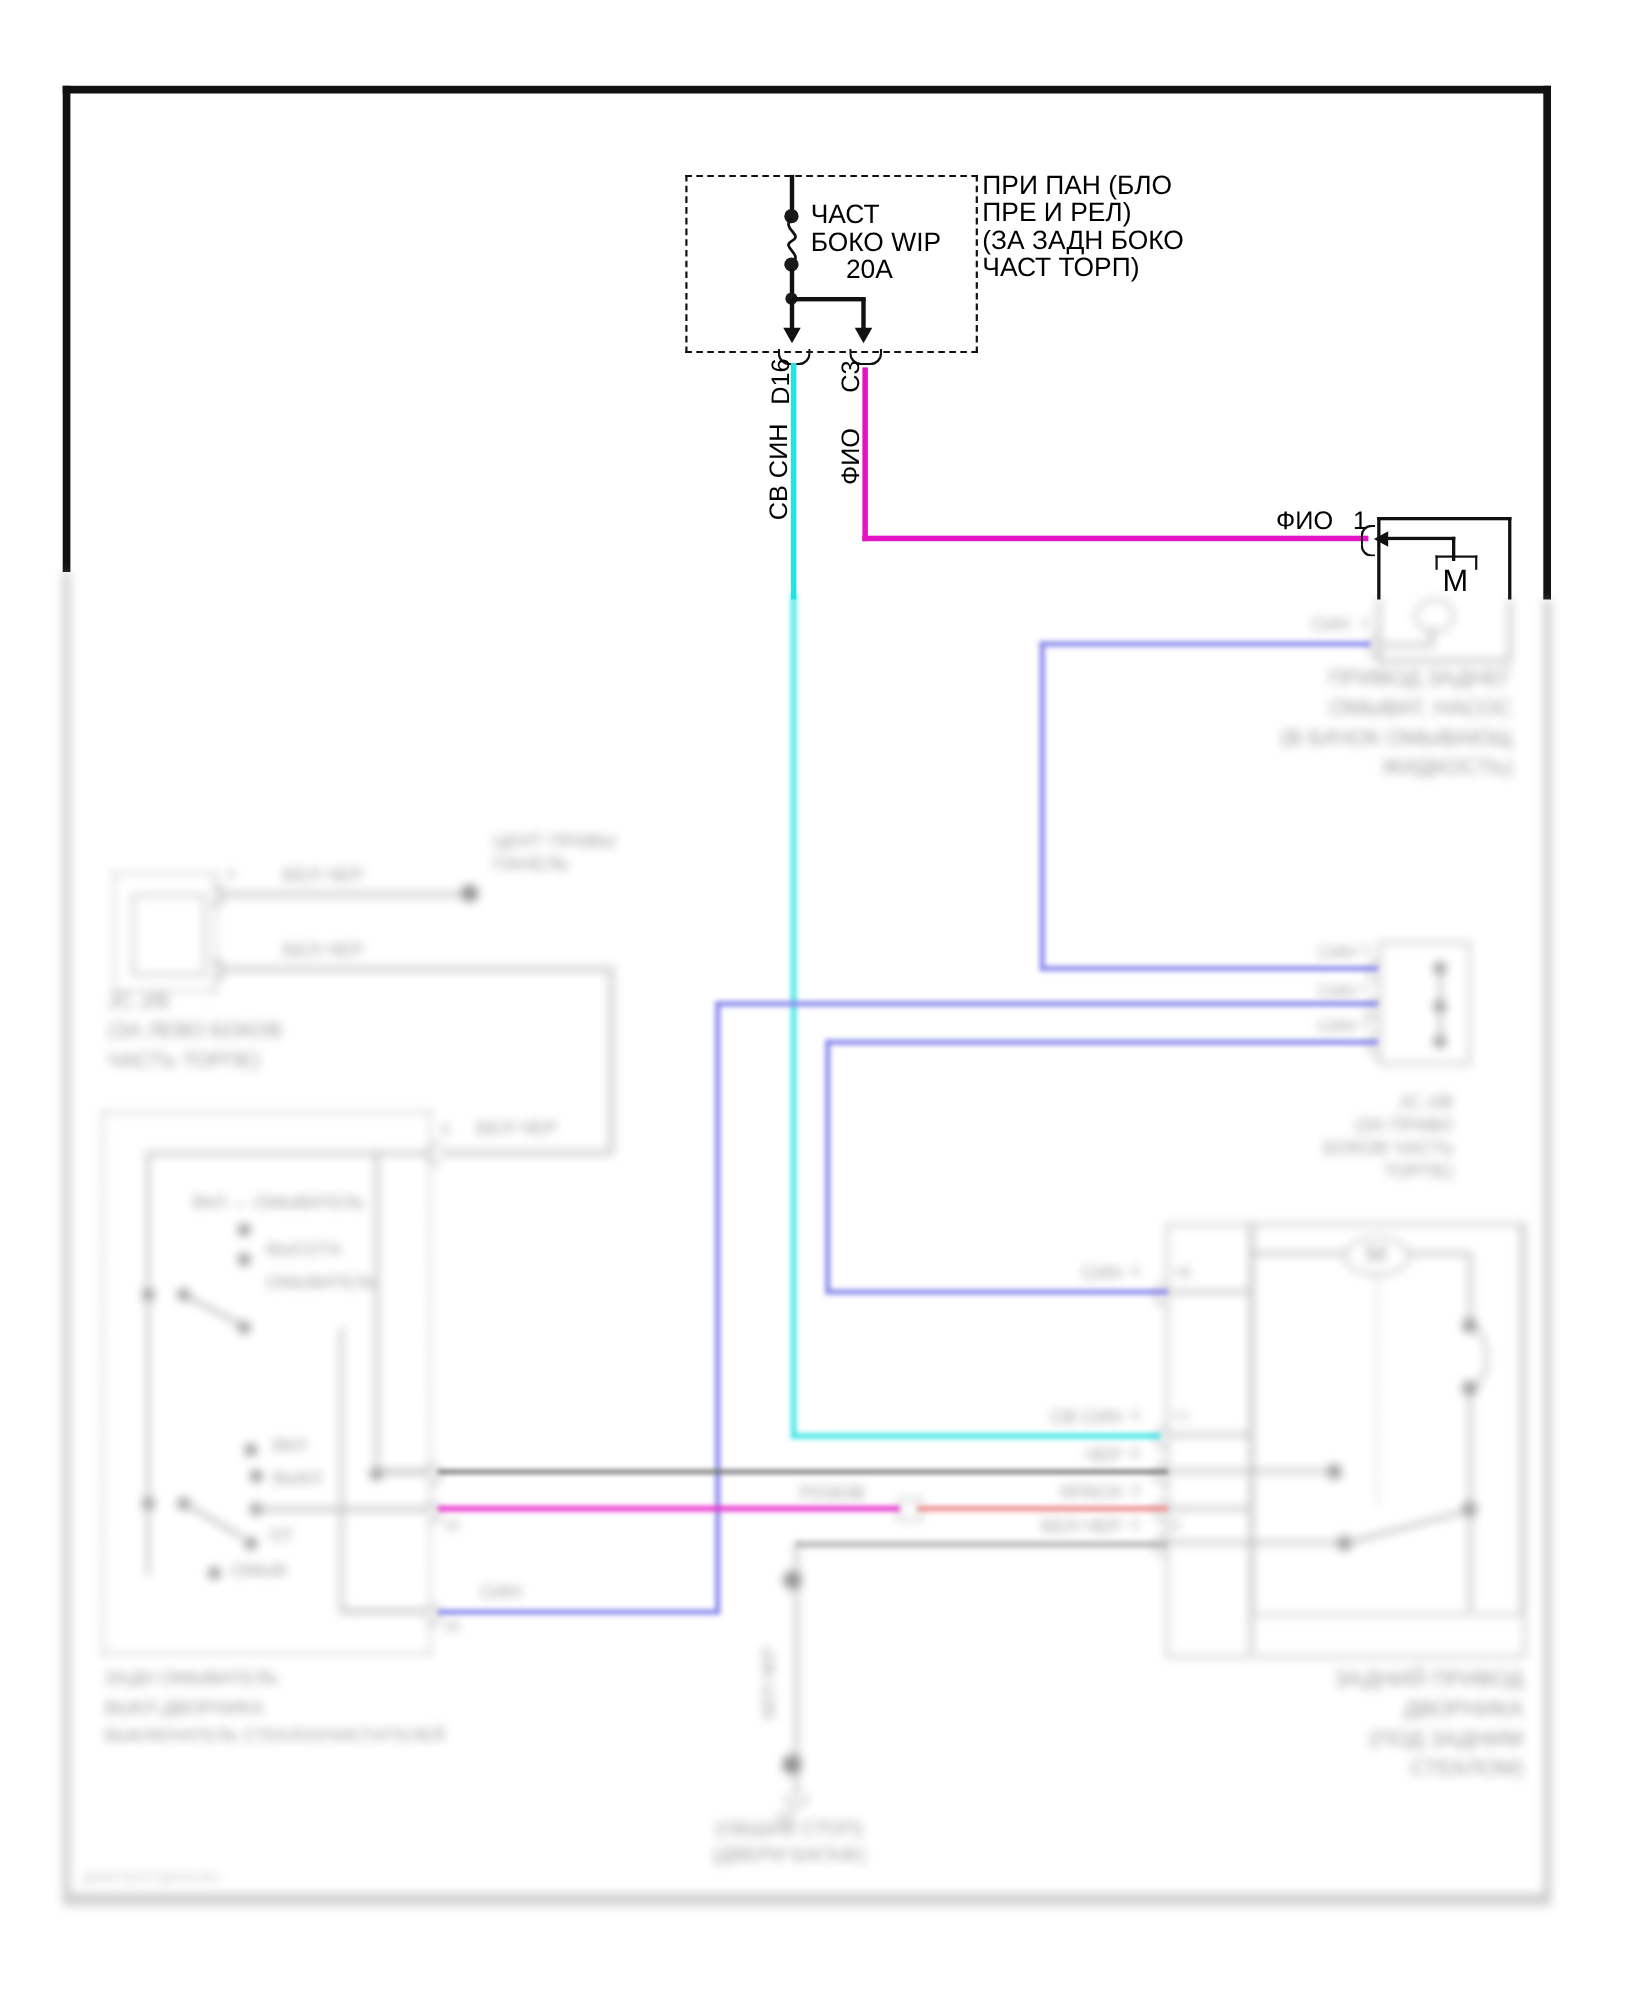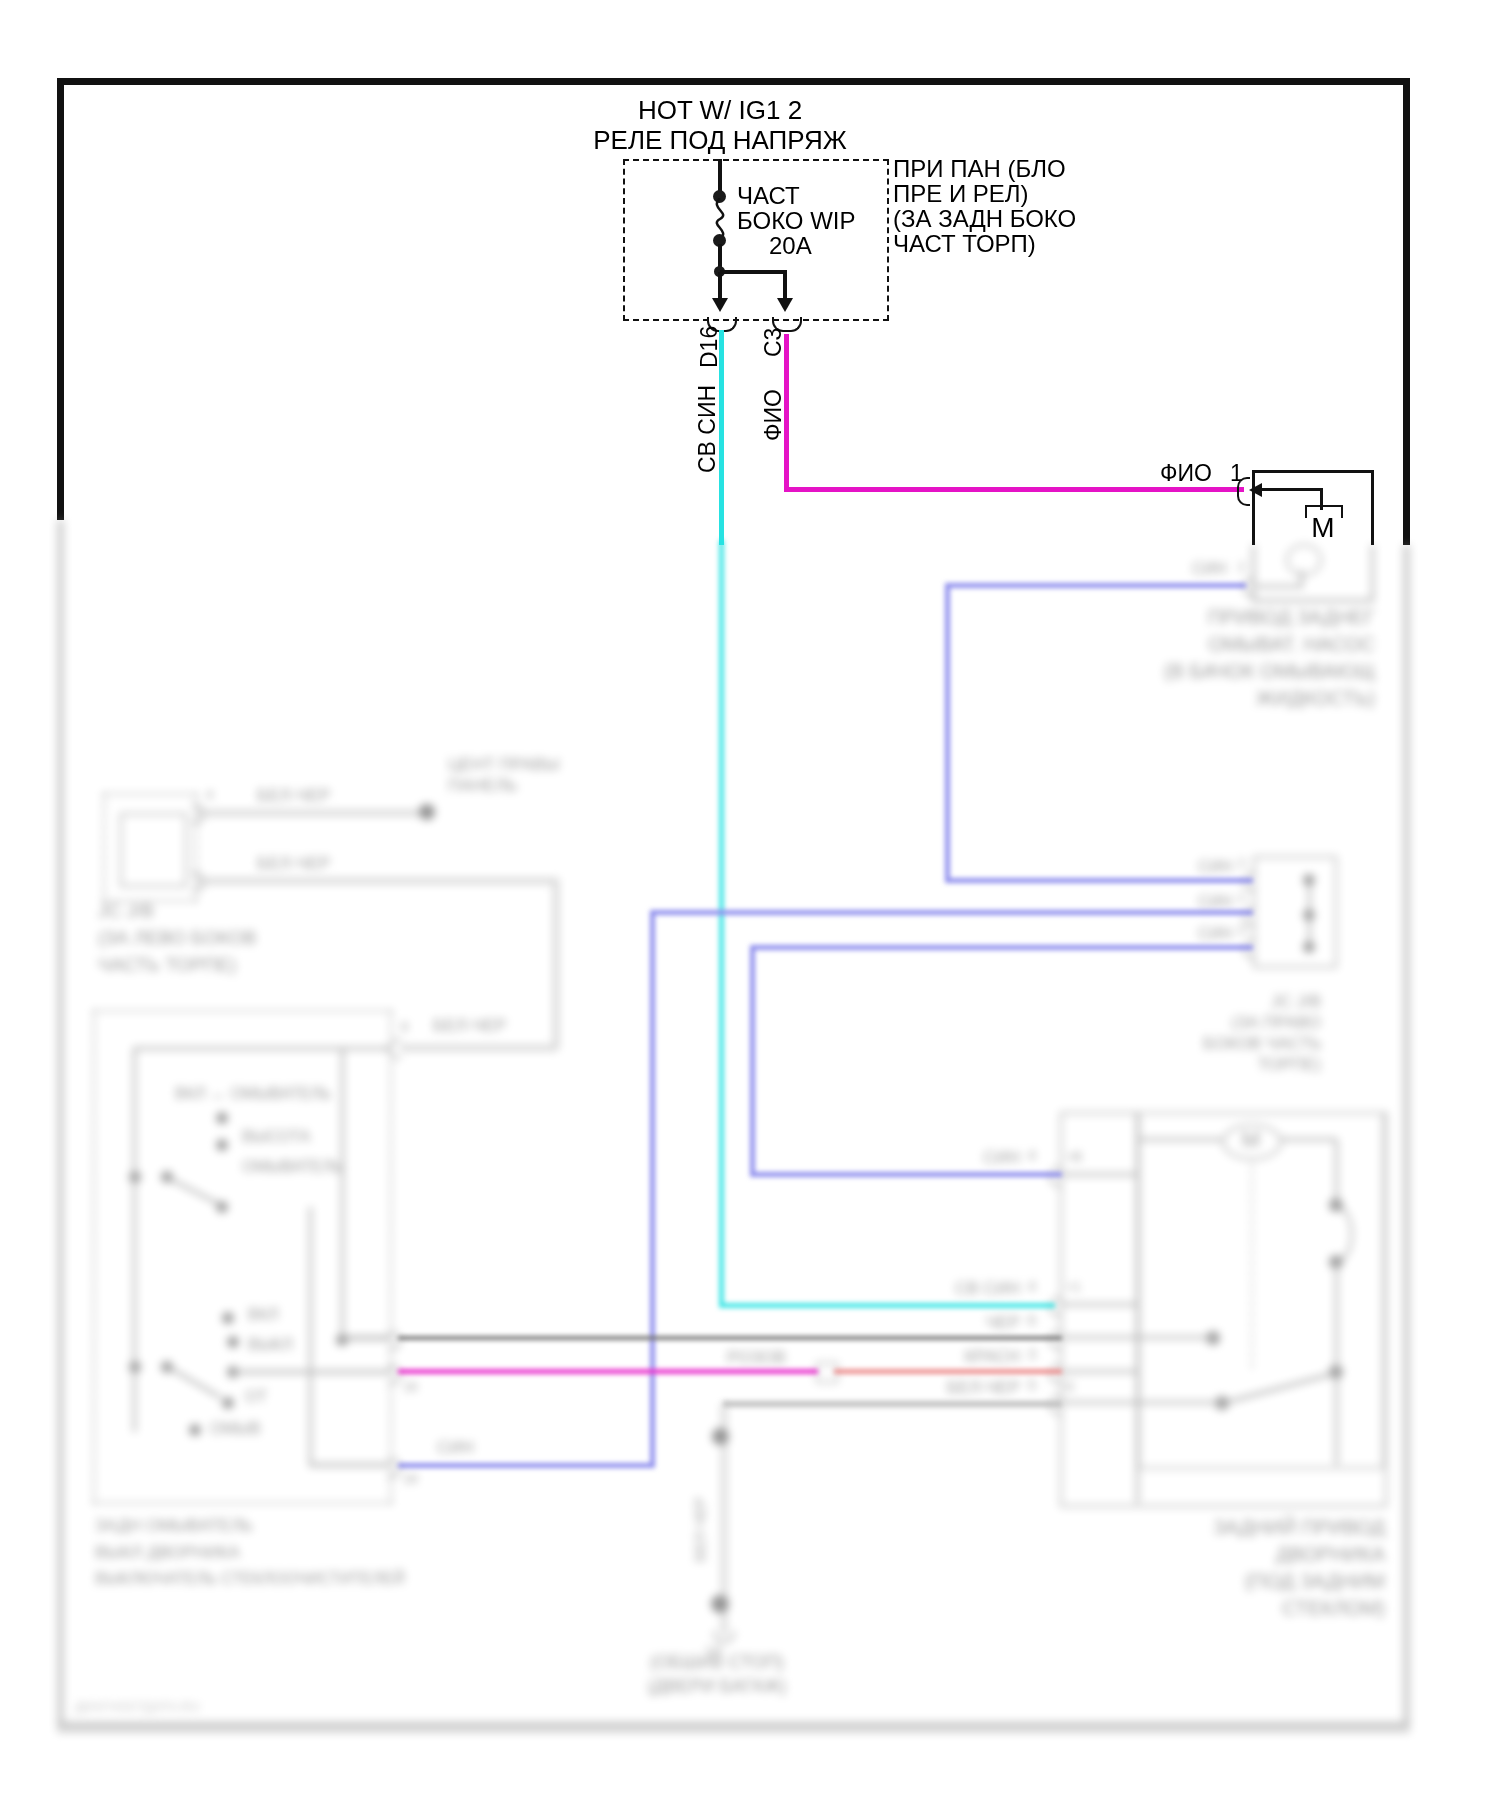--- a/index.html
+++ b/index.html
@@ -27,22 +27,20 @@
 <body>
 
 <div id="stage">
 
   <div class="sharp">
 
     <div class="b" style="left:57px;top:78px;width:1353px;height:7px;background:#111;"></div>
     <div class="b" style="left:57px;top:78px;width:7px;height:442px;background:#111;"></div>
     <div class="b" style="left:1403px;top:78px;width:7px;height:467px;background:#111;"></div>
 
-    <div class="t" style="left:530px;top:96px;width:380px;text-align:center;font-size:26px;">HOT W/ IG1 2</div>
-    <div class="t" style="left:530px;top:126px;width:380px;text-align:center;font-size:26px;">РЕЛЕ ПОД НАПРЯЖ</div>
 
     <div class="b" style="left:623px;top:159px;width:262px;height:158px;border:2.5px dashed #111;"></div>
 
     <div class="b" style="left:718px;top:159px;width:4px;height:36px;background:#111;"></div>
     <div class="dot" style="left:713px;top:190px;width:13px;height:13px;"></div>
     <svg style="position:absolute;left:706px;top:198px;" width="28" height="42" viewBox="0 0 28 42">
       <path d="M14,0 C3,10 25,15 14,21 C3,27 25,32 14,42" fill="none" stroke="#111" stroke-width="2.5"></path>
     </svg>
     <div class="dot" style="left:713px;top:234px;width:13px;height:13px;"></div>
     <div class="b" style="left:718px;top:244px;width:4px;height:28px;background:#111;"></div>

